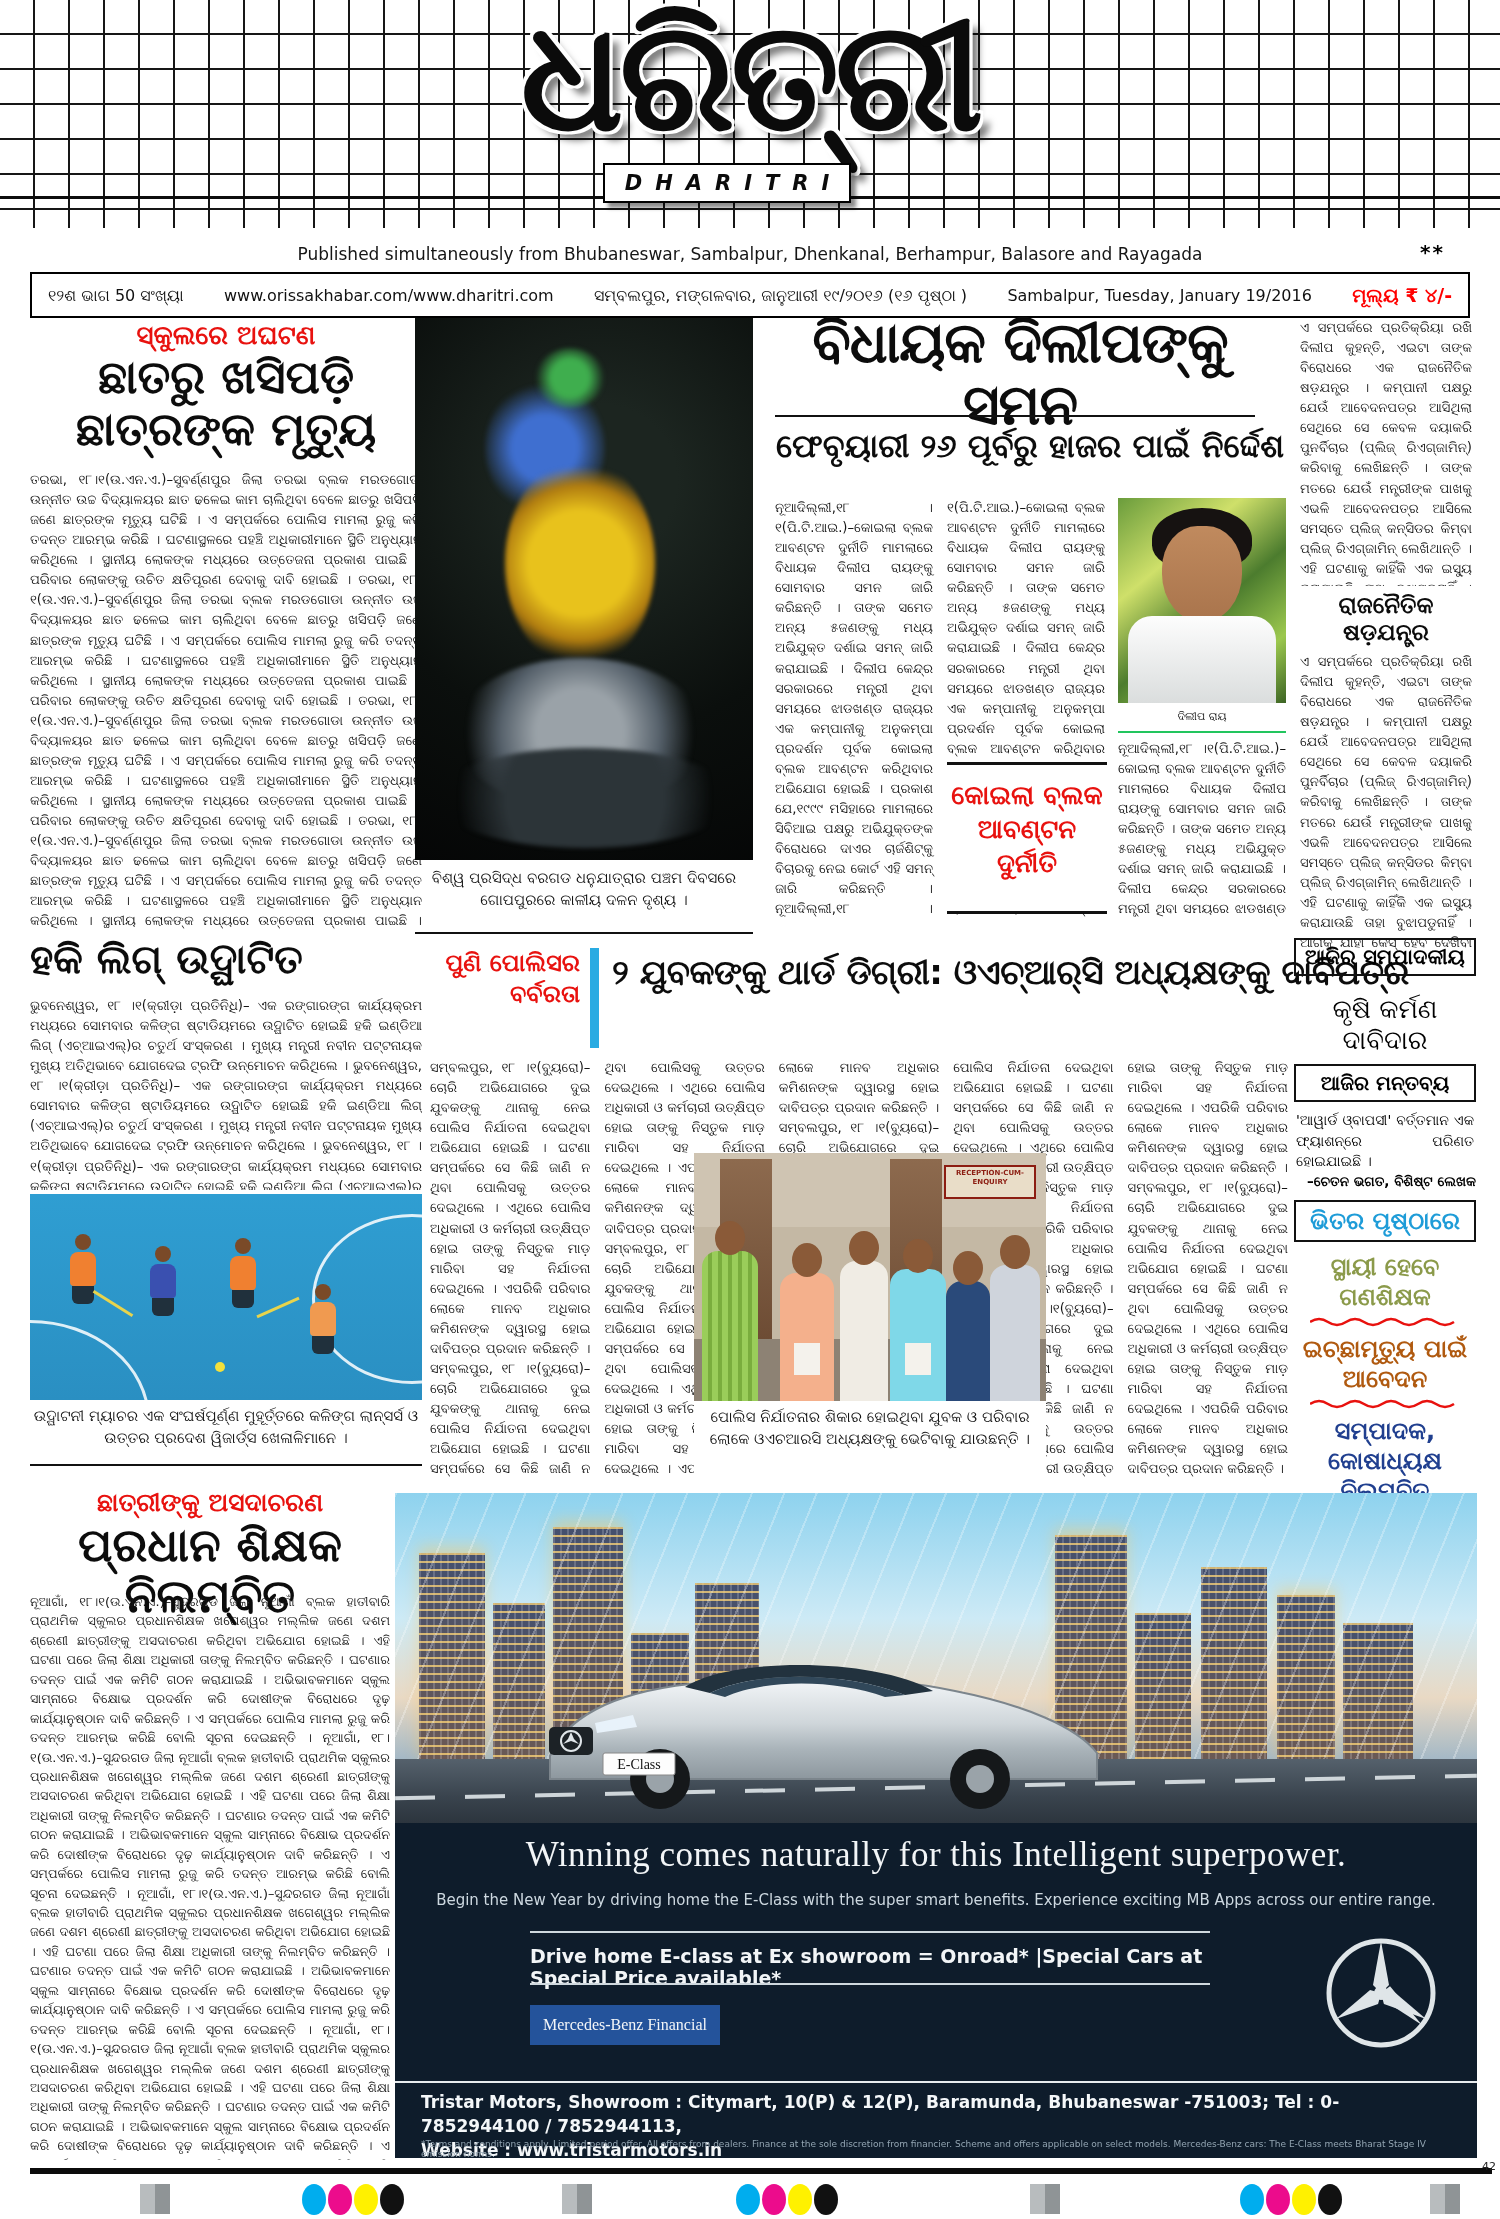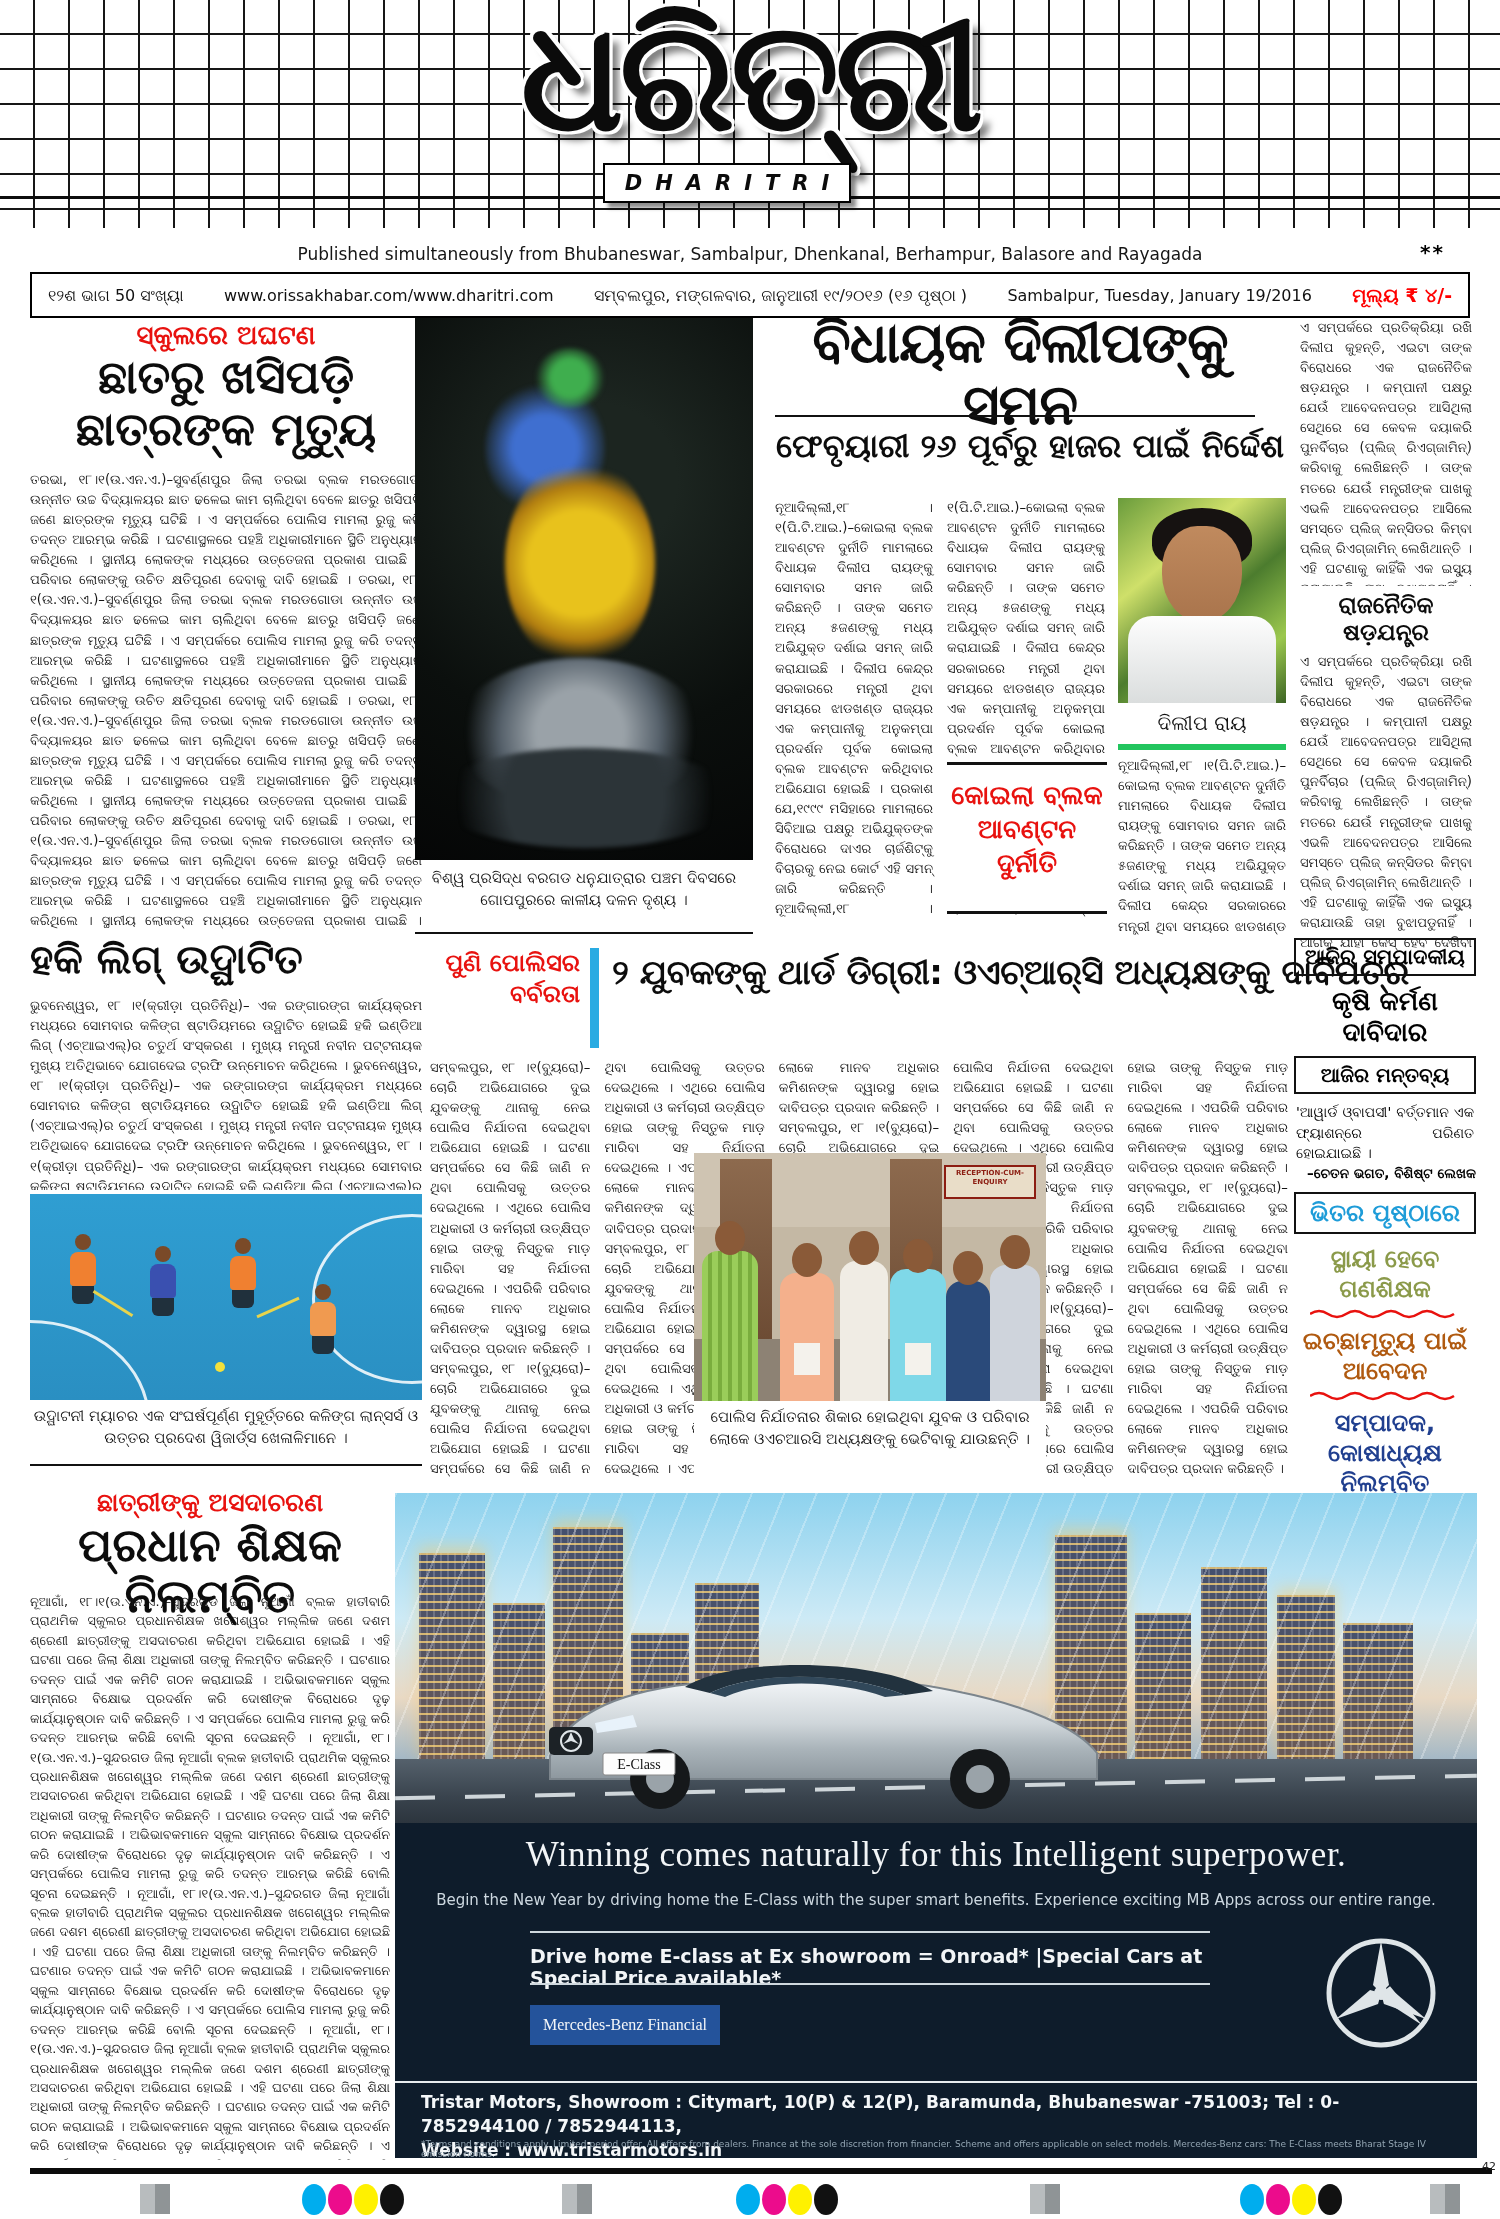--- a/index.html
+++ b/index.html
@@ -52,30 +52,30 @@
   #sum-cols { left:775px; top:498px; width:330px; height:437px; column-count:2; column-gap:14px; }
   #coal-inset { left:947px; top:762px; width:160px; height:152px; background:#fff; z-index:2;
     border-top:3px solid #111; border-bottom:3px solid #111; padding-top:14px;
     color:#e8120f; font-weight:bold; font-size:26px; line-height:1.3; text-align:center; }
   #dilip-col { left:1118px; top:498px; width:168px; height:437px; position:absolute; }
   #dilip-photo { width:168px; height:205px; position:relative; overflow:hidden;
     background:linear-gradient(140deg,#6a9c3c,#cfe06a 30%,#4c7c2e 55%,#9cc84e 80%,#3c6424); }
   #dilip-photo .hair { position:absolute; left:34px; top:10px; width:100px; height:62px; background:#161211; border-radius:50% 50% 40% 40%; }
   #dilip-photo .face { position:absolute; left:44px; top:28px; width:80px; height:96px; background:linear-gradient(#c08a5e,#a9744c); border-radius:46% 46% 52% 52%; }
   #dilip-photo .shirt { position:absolute; left:10px; top:118px; width:148px; height:90px; background:linear-gradient(#fdfdfd,#d9dcdc); border-radius:24px 24px 0 0; }
-  #dilip-cap { width:168px; font-size:20px; padding:6px 0 6px; border-bottom:6px solid #22c55e; }
+  #dilip-cap { width:168px; font-size:11px; padding:6px 0 6px; border-bottom:2px solid #22c55e; }
   #dilip-txt { width:168px; height:180px; margin-top:6px; }
   #sum-right { left:1300px; top:318px; width:172px; height:617px; position:absolute; }
   #sum-right h3 { font-size:23px; text-align:center; margin:6px 0; }
 
   
   #sidebar { left:1294px; top:938px; width:182px; position:absolute; text-align:center; }
   .side-box { border:2px solid #111; padding:5px 2px; font-weight:bold; }
   #side-ed-box { font-size:21px; }
-  #side-ed-title { font-size:26px; font-weight:bold; margin:10px 0 8px; line-height:1.2; }
+  #side-ed-title { font-size:26px; font-weight:normal; margin:18px 0 8px; line-height:1.2; }
   #side-cm-box { font-size:20px; }
   #side-cm-text { font-size:14px; text-align:justify; margin:8px 2px 2px; line-height:1.45; }
   #side-cm-auth { font-size:13.5px; font-weight:bold; text-align:right; margin-bottom:10px; }
   #side-in-box { font-size:24px; color:#1e9cd8; margin-bottom:10px; }
   .side-item { font-weight:bold; font-size:24px; line-height:1.25; margin:4px 0; }
   .wavy { margin:2px auto 6px; display:block; }
 
   
   #pol-kicker { left:430px; top:948px; width:150px; font-size:24px; line-height:1.3; text-align:right; }
   #pol-bar { left:590px; top:948px; width:9px; height:100px; background:#29abe2; position:absolute; }

